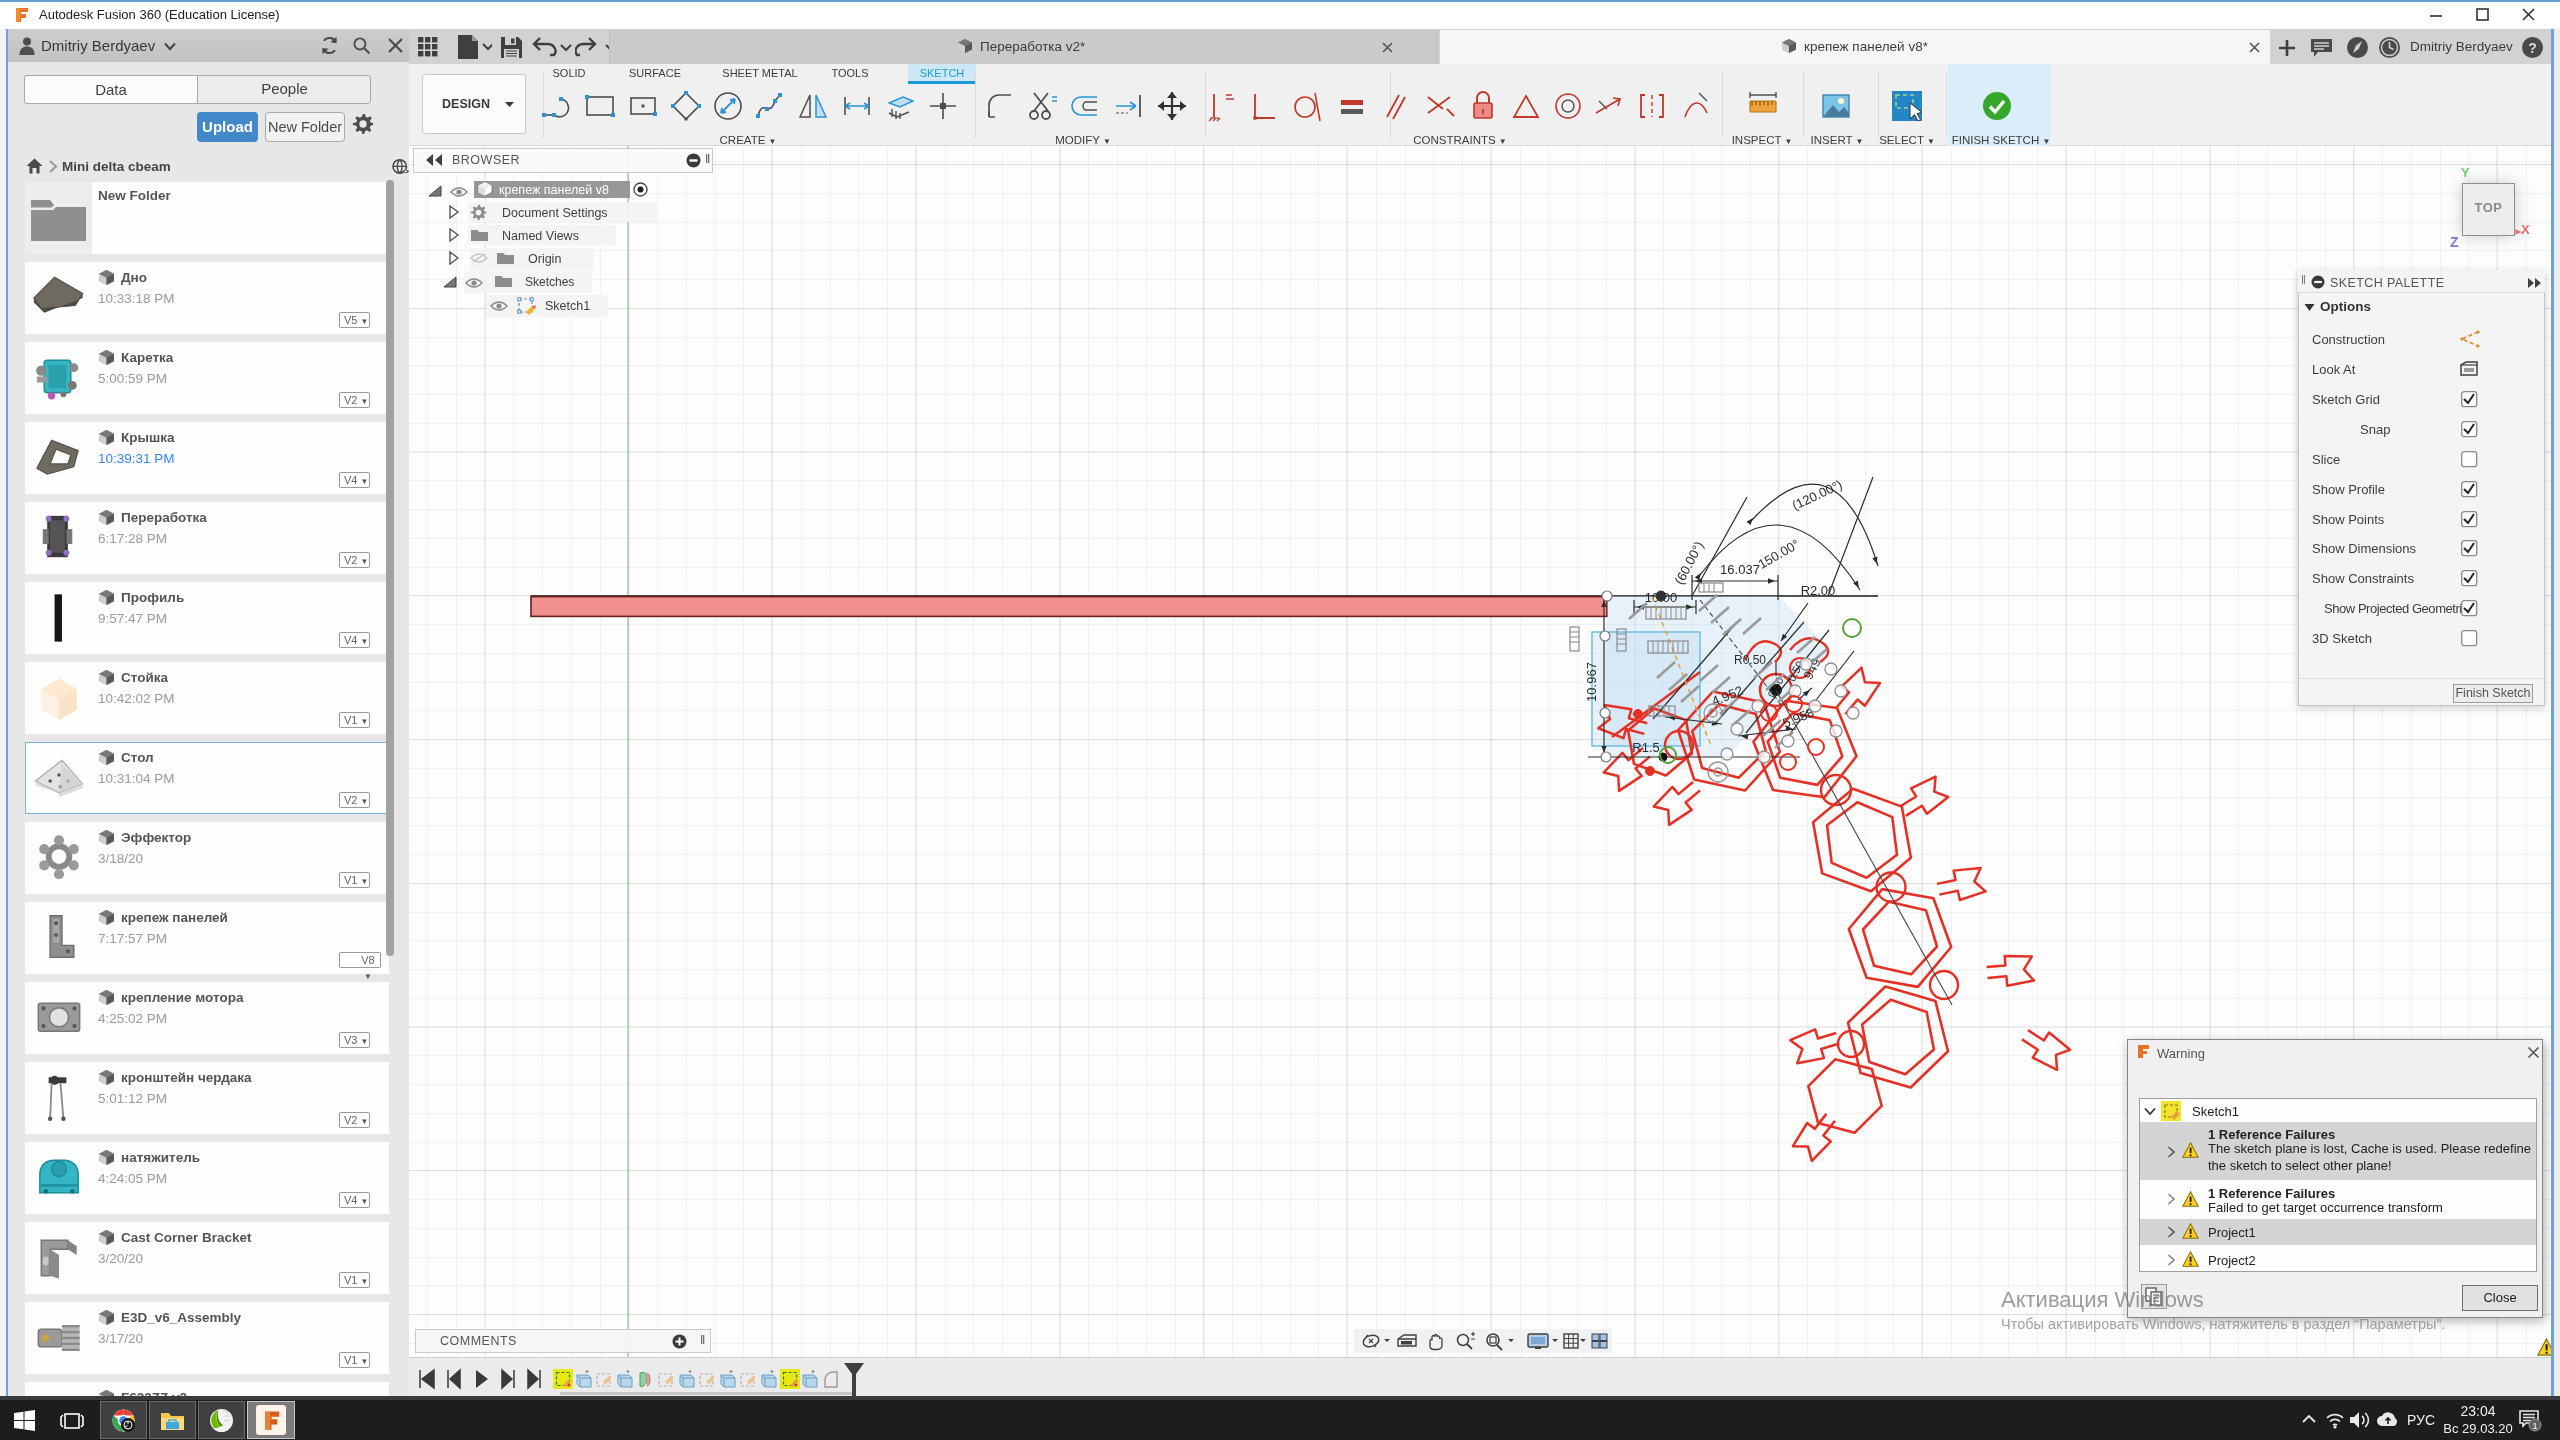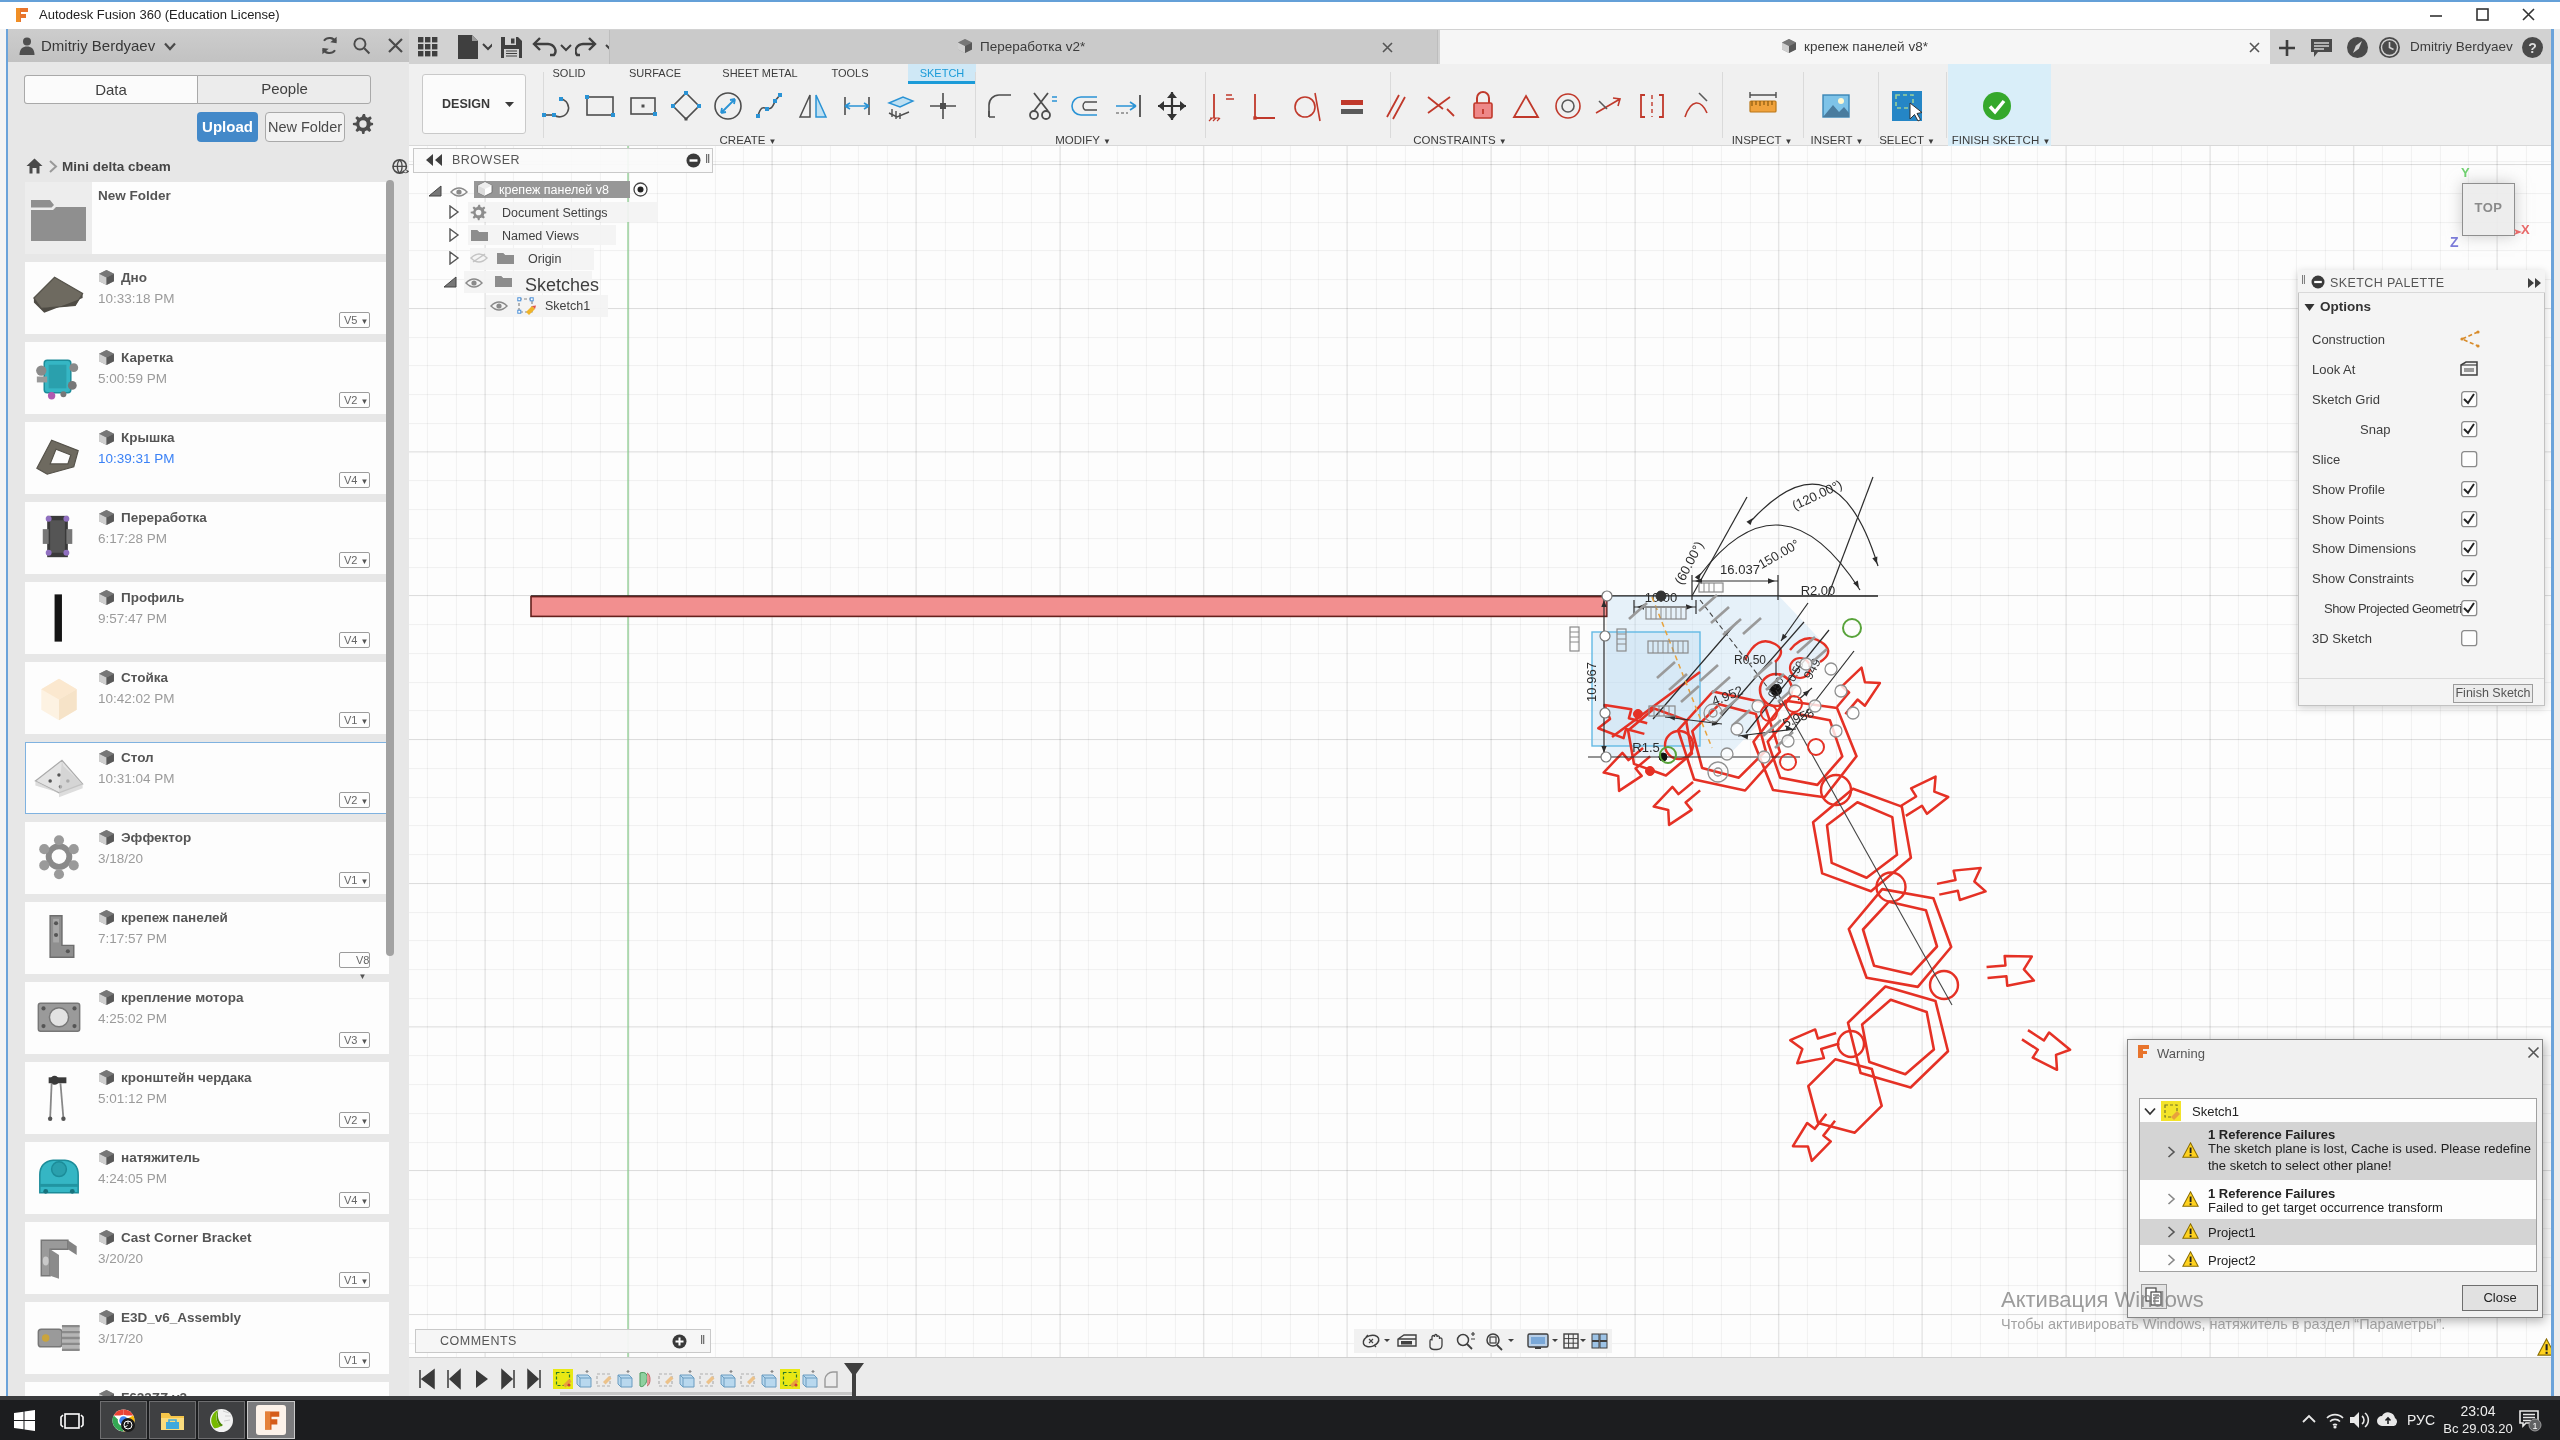--- a/index.html
+++ b/index.html
@@ -208,21 +208,21 @@
       <circle cx="26" cy="29" r="1.4" fill="#555"></circle>
     </svg></div>
 <svg class="ab" style="left:98px;top:909px" width="17" height="17" viewBox="0 0 16 16">
     <path d="M8 1 L15 4.5 L15 11.5 L8 15 L1 11.5 L1 4.5 Z" fill="#999"></path>
     <path d="M1 4.5 L8 8 L8 15 L1 11.5 Z" fill="#cfcfcf"></path>
     <path d="M8 1 L15 4.5 L8 8 L1 4.5 Z" fill="#777"></path>
     <path d="M15 4.5 L15 11.5 L8 15 L8 8 Z" fill="#585858"></path>
   </svg>
 <div style="position:absolute;left:121px;top:910px;font-size:13.5px;font-weight:bold;color:#555">крепеж панелей</div>
 <div style="position:absolute;left:98px;top:931px;font-size:13.5px;color:#9b9b9b">7:17:57 PM</div>
-<div style="position:absolute;left:339px;top:952px;width:31px;height:16px;border:1px solid #9b9b9b;border-radius:2px;font-size:11px;color:#666;text-align:center;padding-left:16px;line-height:15px">V8 <span style="font-size:8px;color:#555">▼</span></div>
+<div style="position:absolute;left:339px;top:952px;width:42px;height:16px;border:1px solid #9b9b9b;border-radius:2px;font-size:11px;color:#666;text-align:center;padding-left:16px;line-height:15px">V8 <span style="font-size:8px;color:#555">▼</span></div>
 <div style="position:absolute;left:25px;top:982px;width:364px;height:72px;background:#fdfdfd;"></div>
 <div style="position:absolute;left:28px;top:985px;width:62px;height:66px;overflow:hidden"><svg width="62" height="66" viewBox="-1 -1 42 42">
       <rect x="6" y="10" width="28" height="19" rx="1.5" fill="#9a9a9a" stroke="#777"></rect>
       <circle cx="20" cy="19.5" r="6.5" fill="#e2e2e2" stroke="#777"></circle>
       <circle cx="9.5" y="0" cy="13.5" r="1.4" fill="#555"></circle>
       <circle cx="30.5" cy="13.5" r="1.4" fill="#555"></circle>
       <circle cx="9.5" cy="25.5" r="1.4" fill="#555"></circle>
       <circle cx="30.5" cy="25.5" r="1.4" fill="#555"></circle>
     </svg></div>
 <svg class="ab" style="left:98px;top:989px" width="17" height="17" viewBox="0 0 16 16">
@@ -804,21 +804,21 @@
     <path d="M13 1 L13 11 L1 11 Z" fill="#777" stroke="#444" stroke-width="1"></path>
   </svg>
 <svg class="ab" style="left:465px;top:277px" width="18" height="12" viewBox="0 0 18 12">
     <path d="M1 6 Q9 -2 17 6 Q9 14 1 6 Z" fill="none" stroke="#8a8a8a" stroke-width="1.5"></path>
     <circle cx="9" cy="6" r="2.6" fill="#8a8a8a"></circle>
   </svg>
 <svg class="ab" style="left:494px;top:274px" width="19" height="14">
     <path d="M1 13 L1 2 L7 2 L9 4 L18 4 L18 13 Z" fill="#8d8d8d"></path>
     <path d="M1 2 L7 2 L9 4 L1 4 Z" fill="#8d8d8d"></path>
   </svg>
-<div style="position:absolute;left:525px;top:275px;font-size:18px;color:#3f3f3f">Sketches</div>
+<div style="position:absolute;left:525px;top:275px;font-size:12px;color:#3f3f3f">Sketches</div>
 <svg class="ab" style="left:490px;top:300px" width="18" height="12" viewBox="0 0 18 12">
     <path d="M1 6 Q9 -2 17 6 Q9 14 1 6 Z" fill="none" stroke="#8a8a8a" stroke-width="1.5"></path>
     <circle cx="9" cy="6" r="2.6" fill="#8a8a8a"></circle>
   </svg>
 <svg class="ab" style="left:516px;top:296px" width="20" height="20" viewBox="0 0 20 20">
     <rect x="3" y="3" width="13" height="13" fill="none" stroke="#888" stroke-width="1.2" stroke-dasharray="3 2"></rect>
     <rect x="1.8" y="1.8" width="3" height="3" fill="#fff" stroke="#4a90d9"></rect>
     <rect x="1.8" y="14.2" width="3" height="3" fill="#fff" stroke="#4a90d9"></rect>
     <rect x="14.2" y="1.8" width="3" height="3" fill="#fff" stroke="#4a90d9"></rect>
     <path d="M10 16 L16 10 L19 13 L13 19 Z" fill="#f0b429"></path>

